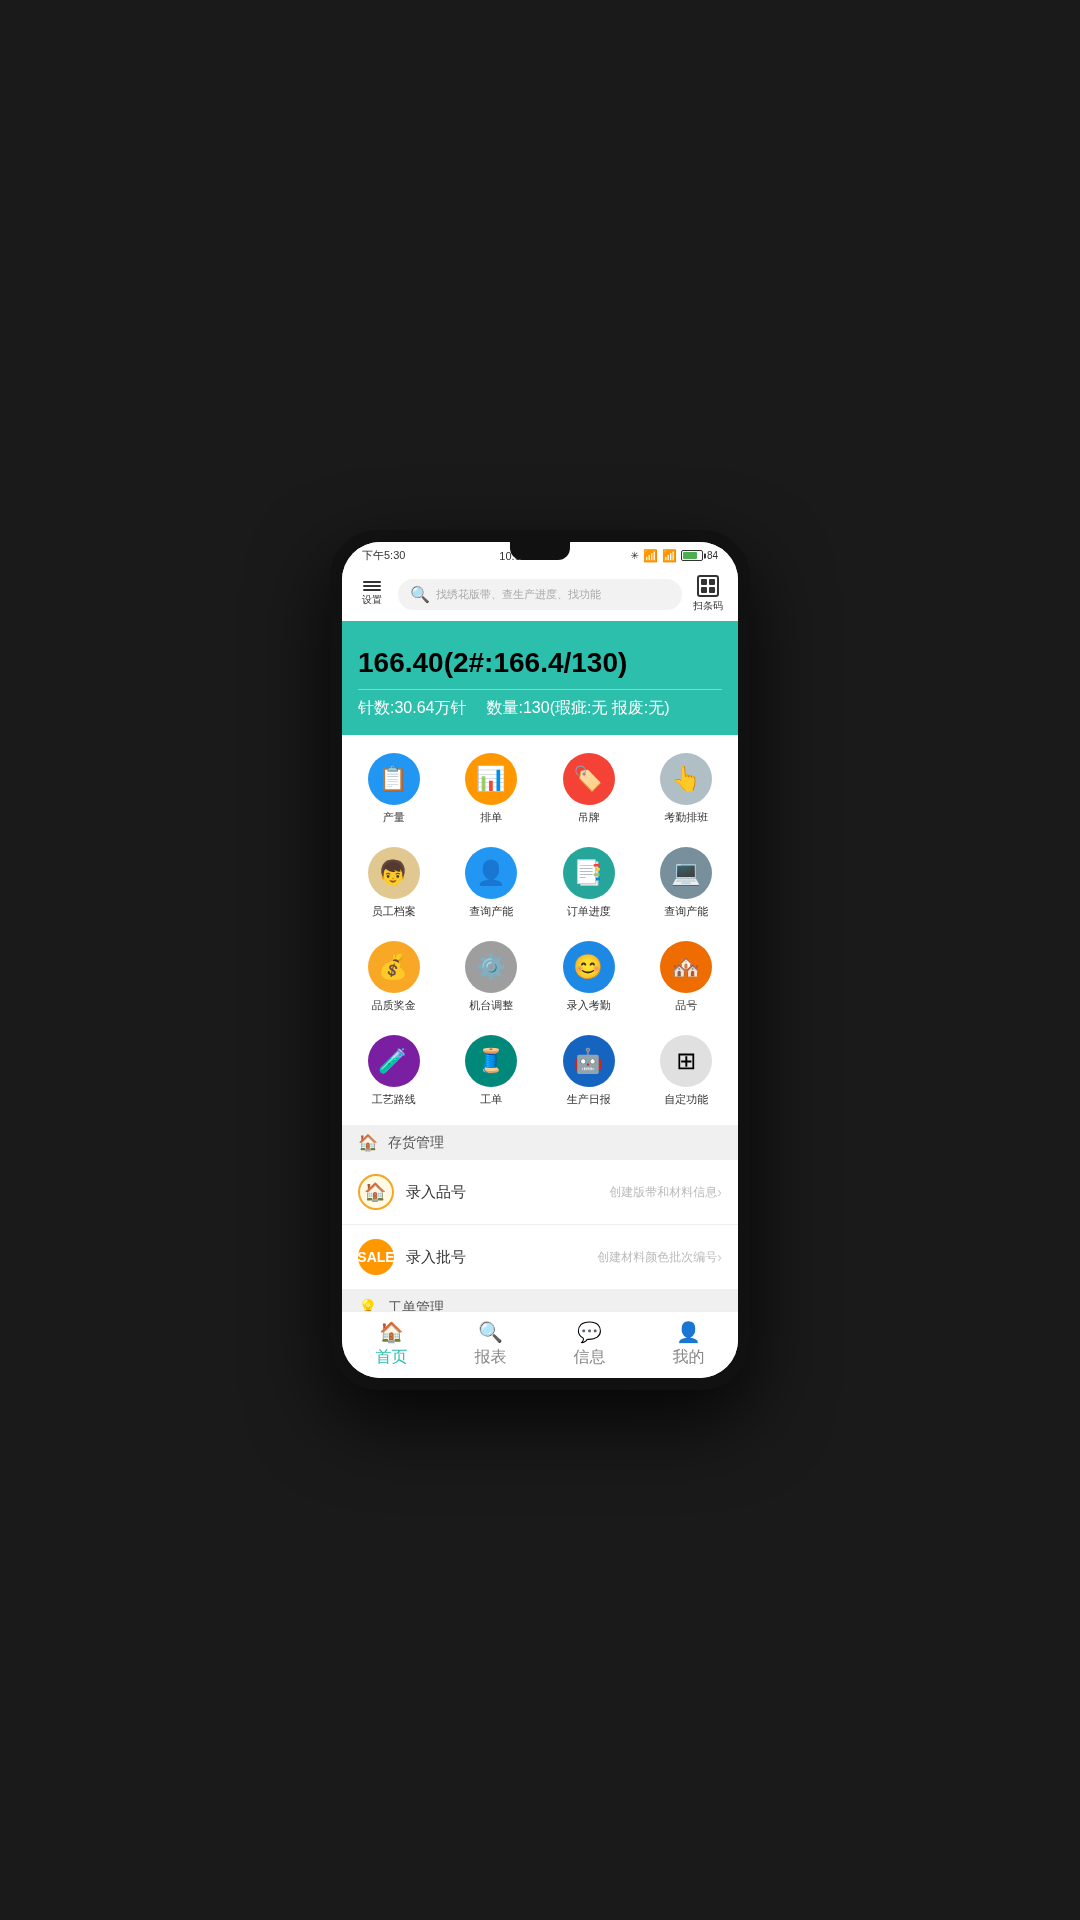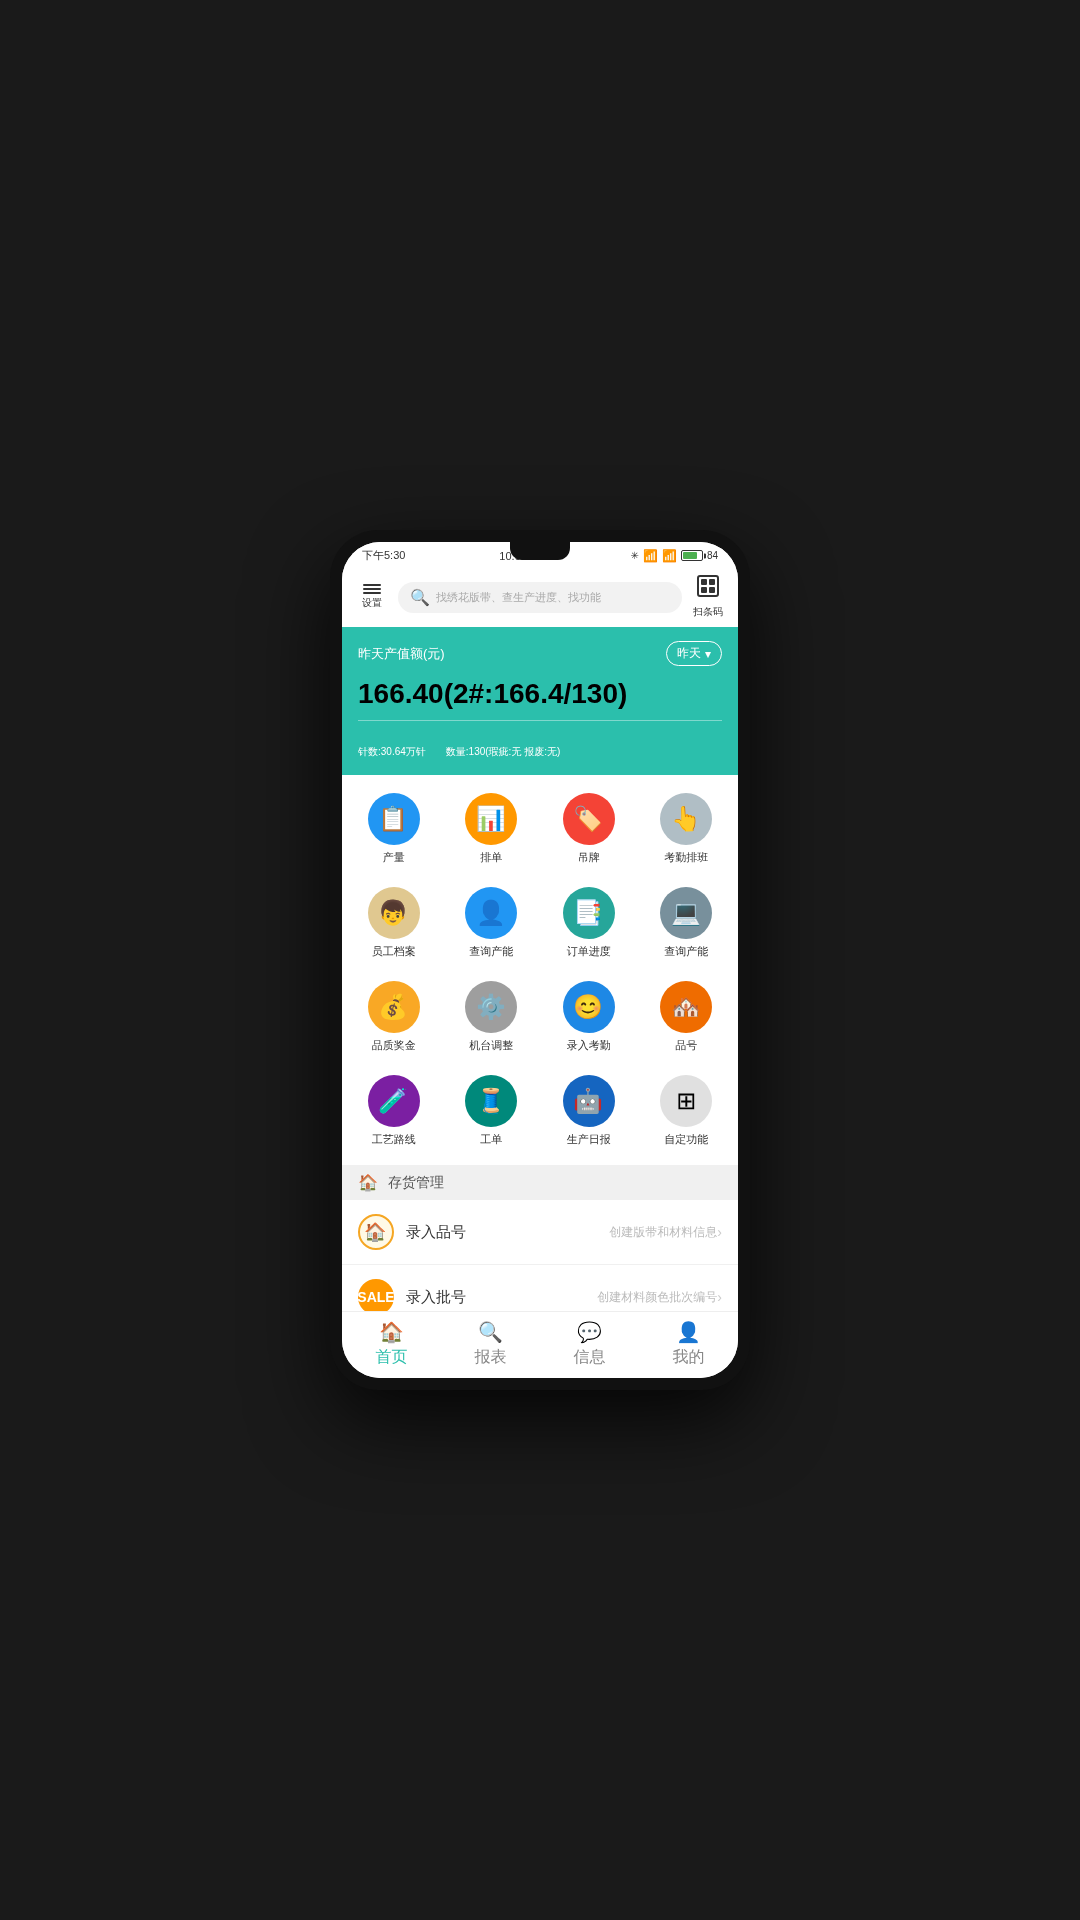--- a/index.html
+++ b/index.html
@@ -72,21 +72,21 @@
       font-size: 10px; color: #333; cursor: pointer; min-width: 36px;
     }
     .hamburger-icon { display: flex; flex-direction: column; gap: 2px; }
     .hamburger-line { width: 18px; height: 2px; background: #333; border-radius: 1px; }
     .search-bar {
       flex: 1; background: #f2f2f2; border-radius: 18px;
       display: flex; align-items: center; padding: 6px 12px; gap: 6px;
     }
     .search-placeholder { font-size: 11px; color: #aaa; }
     .qr-btn {
-      display: flex; flex-direction: column; align-items: center; gap: 8px;
+      display: flex; flex-direction: column; align-items: center; gap: 2px;
       font-size: 10px; color: #333; cursor: pointer; min-width: 36px;
     }
     .qr-icon {
       width: 22px; height: 22px;
       border: 2px solid #333; border-radius: 3px;
       display: grid; grid-template-columns: 1fr 1fr; gap: 2px; padding: 2px;
     }
     .qr-cell { background: #333; border-radius: 1px; }
 
     
@@ -99,21 +99,21 @@
       display: flex; justify-content: space-between; align-items: center; margin-bottom: 6px;
     }
     .dashboard-title { color: #fff; font-size: 13px; }
     .date-selector {
       border: 1.5px solid #fff; border-radius: 16px; padding: 3px 10px;
       color: #fff; font-size: 12px; display: flex; align-items: center; gap: 4px;
     }
     .dashboard-value { color: #000000; font-size: 28px; font-weight: bold; margin-bottom: 10px; margin-top: 12px; }
     .dashboard-divider { border: none; border-top: 1px solid rgba(255,255,255,0.4); margin-bottom: 8px; }
     .dashboard-stats { display: flex; gap: 20px; }
-    .stat-text { color: #fff; font-size: 10px; margin-top: 16px; }
+    .stat-text { color: #fff; font-size: 16px; }
 
     
     .menu-grid {
       background: #fff;
       display: grid;
       grid-template-columns: repeat(4, 1fr);
       padding: 10px 6px;
       gap: 6px;
       flex-shrink: 0;
     }
@@ -218,27 +218,20 @@
           <div class="qr-cell"></div>
           <div class="qr-cell"></div>
           <div class="qr-cell"></div>
           <div class="qr-cell"></div>
         </div>
         <span>扫条码</span>
       </div>
     </div>
 
     <div class="dashboard">
-      <div class="dashboard-header">
-        <span class="dashboard-title">昨天产值额(元)</span>
-        <div class="date-selector">
-          <span>昨天</span>
-          <span>▾</span>
-        </div>
-      </div>
       <div class="dashboard-value">166.40(2#:166.4/130)</div>
       <hr class="dashboard-divider">
       <div class="dashboard-stats">
         <span class="stat-text">针数:30.64万针</span>
         <span class="stat-text">数量:130(瑕疵:无 报废:无)</span>
       </div>
     </div>
 
     <div class="scrollable">
 

